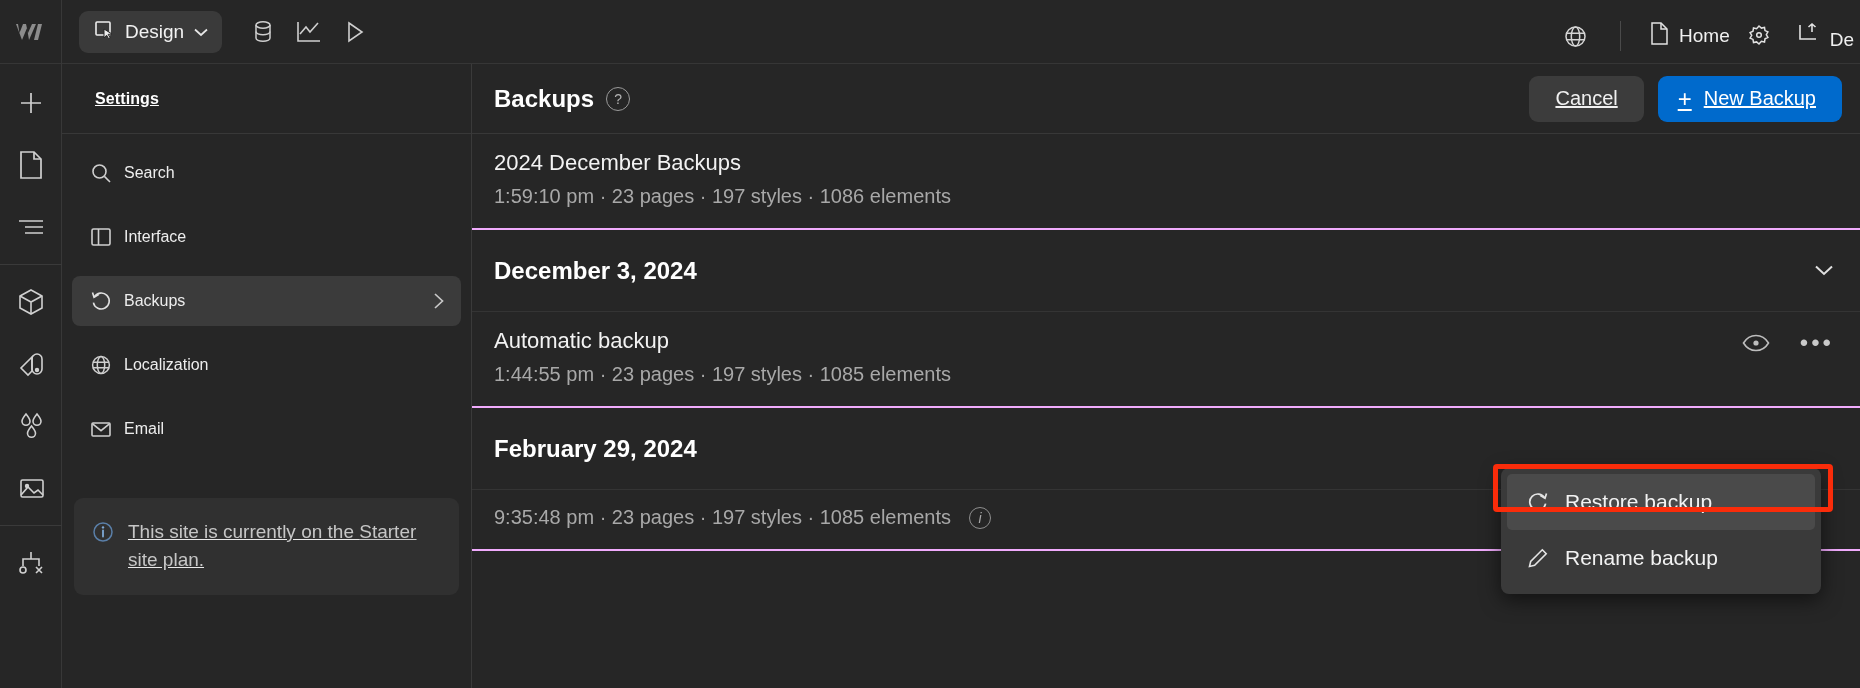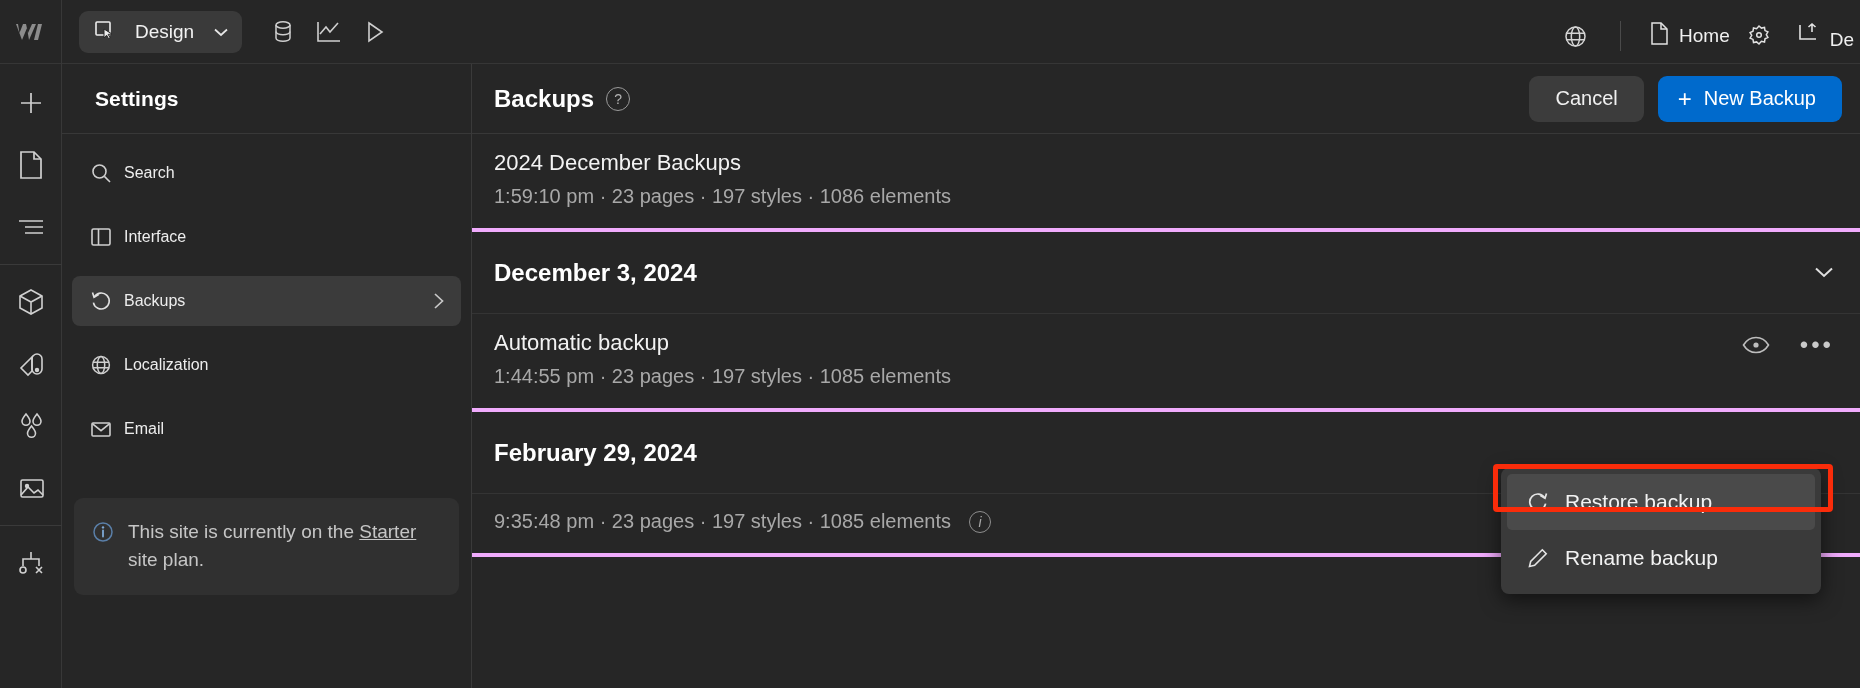--- a/index.html
+++ b/index.html
@@ -21,21 +21,21 @@
     border-bottom: 1px solid #363636;
     position: relative;
   }
   .wf-logo {
     width: 62px; height: 64px;
     display: flex; align-items: center; justify-content: center;
     border-right: 1px solid #383838;
   }
   .wf-logo svg { width: 34px; height: 22px; }
   .mode-btn {
-    display: flex; align-items: center; gap: 20px;
+    display: flex; align-items: center; gap: 10px;
     background: #3a3a3a;
     border-radius: 9px;
     height: 42px;
     padding: 0 14px;
     margin-left: 17px;
     cursor: pointer;
   }
   .mode-btn .label { font-size: 19px; color: #f2f2f2; }
   .topbar-icon {
     width: 46px; height: 46px;
@@ -83,41 +83,41 @@
     background: #262626;
     border-right: 1px solid #3a3a3a;
     display: flex; flex-direction: column;
   }
   .settings-head {
     height: 70px; min-height: 70px;
     display: flex; align-items: center;
     padding-left: 33px;
     border-bottom: 1px solid #383838;
   }
-  .settings-head h1 { font-size: 21px; font-weight: bold; color: #fff; letter-spacing: .1px; }
+  .settings-head h1 { font-size: 16px; font-weight: bold; color: #fff; letter-spacing: .1px; text-decoration: underline; }
   .settings-nav { padding: 14px 10px 0 10px; }
   .nav-item {
     display: flex; align-items: center;
     height: 50px;
     border-radius: 8px;
     padding: 0 14px 0 18px;
     margin-bottom: 14px;
     cursor: pointer;
     position: relative;
   }
   .nav-item.active { background: #3b3b3b; }
   .nav-item .nico { width: 26px; display: flex; align-items: center; color: #c9c9c9; }
   .nav-item .ntext { font-size: 16px; color: #ededed; margin-left: 8px; }
   .nav-item .nchev { position: absolute; right: 16px; color: #bbb; display: flex; }
   .plan-box {
     margin: 30px 12px 0 12px;
     background: #303030;
     border-radius: 9px;
     padding: 20px 18px 22px 18px;
-    display: flex; gap: 14px;
+    display: flex; gap: 14px; text-decoration: underline;
   }
   .plan-box .itext {
     font-size: 19px; color: #c6c6c6; line-height: 1.45;
   }
   .plan-box .itext a { color: #c6c6c6; text-decoration: underline; cursor: pointer; }
 
   
   .main { flex: 1; background: #262626; display: flex; flex-direction: column; min-width: 0; position: relative; }
   .main-head {
     height: 70px; min-height: 70px;
@@ -131,37 +131,38 @@
     border: 1.6px solid #9a9a9a; color: #b4b4b4;
     font-size: 14px; display: flex; align-items: center; justify-content: center;
     margin-left: 12px; cursor: pointer; font-family: "Liberation Sans", sans-serif;
   }
   .head-actions { margin-left: auto; display: flex; align-items: center; gap: 14px; }
   .btn {
     height: 46px; border-radius: 9px; border: none;
     font-size: 20px; cursor: pointer;
     display: flex; align-items: center; justify-content: center;
     font-family: "Liberation Sans", sans-serif;
+    text-decoration: underline;
   }
   .btn-cancel { background: #3c3c3c; color: #f0f0f0; padding: 0 26px; }
   .btn-primary { background: #006acc; color: #fff; padding: 0 26px 0 20px; gap: 12px; }
   .btn-primary .plus { font-size: 24px; line-height: 1; font-weight: 400; }
 
   .list { flex: 1; overflow: hidden; }
   .group-head {
     display: flex; align-items: center;
     padding: 0 26px 0 22px;
     height: 82px;
     border-bottom: 1px solid #343434;
   }
   .group-head h3 { font-size: 24px; font-weight: bold; color: #fff; }
   .group-head .chev { margin-left: auto; color: #ddd; display: flex; cursor: pointer; }
   .row {
     padding: 16px 26px 20px 22px;
-    border-bottom: 4px solid #f0abfc;
+    border-bottom: 2px solid #f0abfc;
     position: relative;
     display: flex; align-items: flex-start;
   }
   .row .rtitle { font-size: 22px; color: #f2f2f2; margin-bottom: 9px; }
   .row .rmeta { font-size: 20px; color: #a8a8a8; display: flex; align-items: flex-end; gap: 10px; }
   .row .rmeta .info-dot {
     width: 22px; height: 22px; border-radius: 50%;
     border: 1.5px solid #8e8e8e; color: #a8a8a8;
     font-size: 14px; font-style: italic;
     display: inline-flex; align-items: center; justify-content: center;

